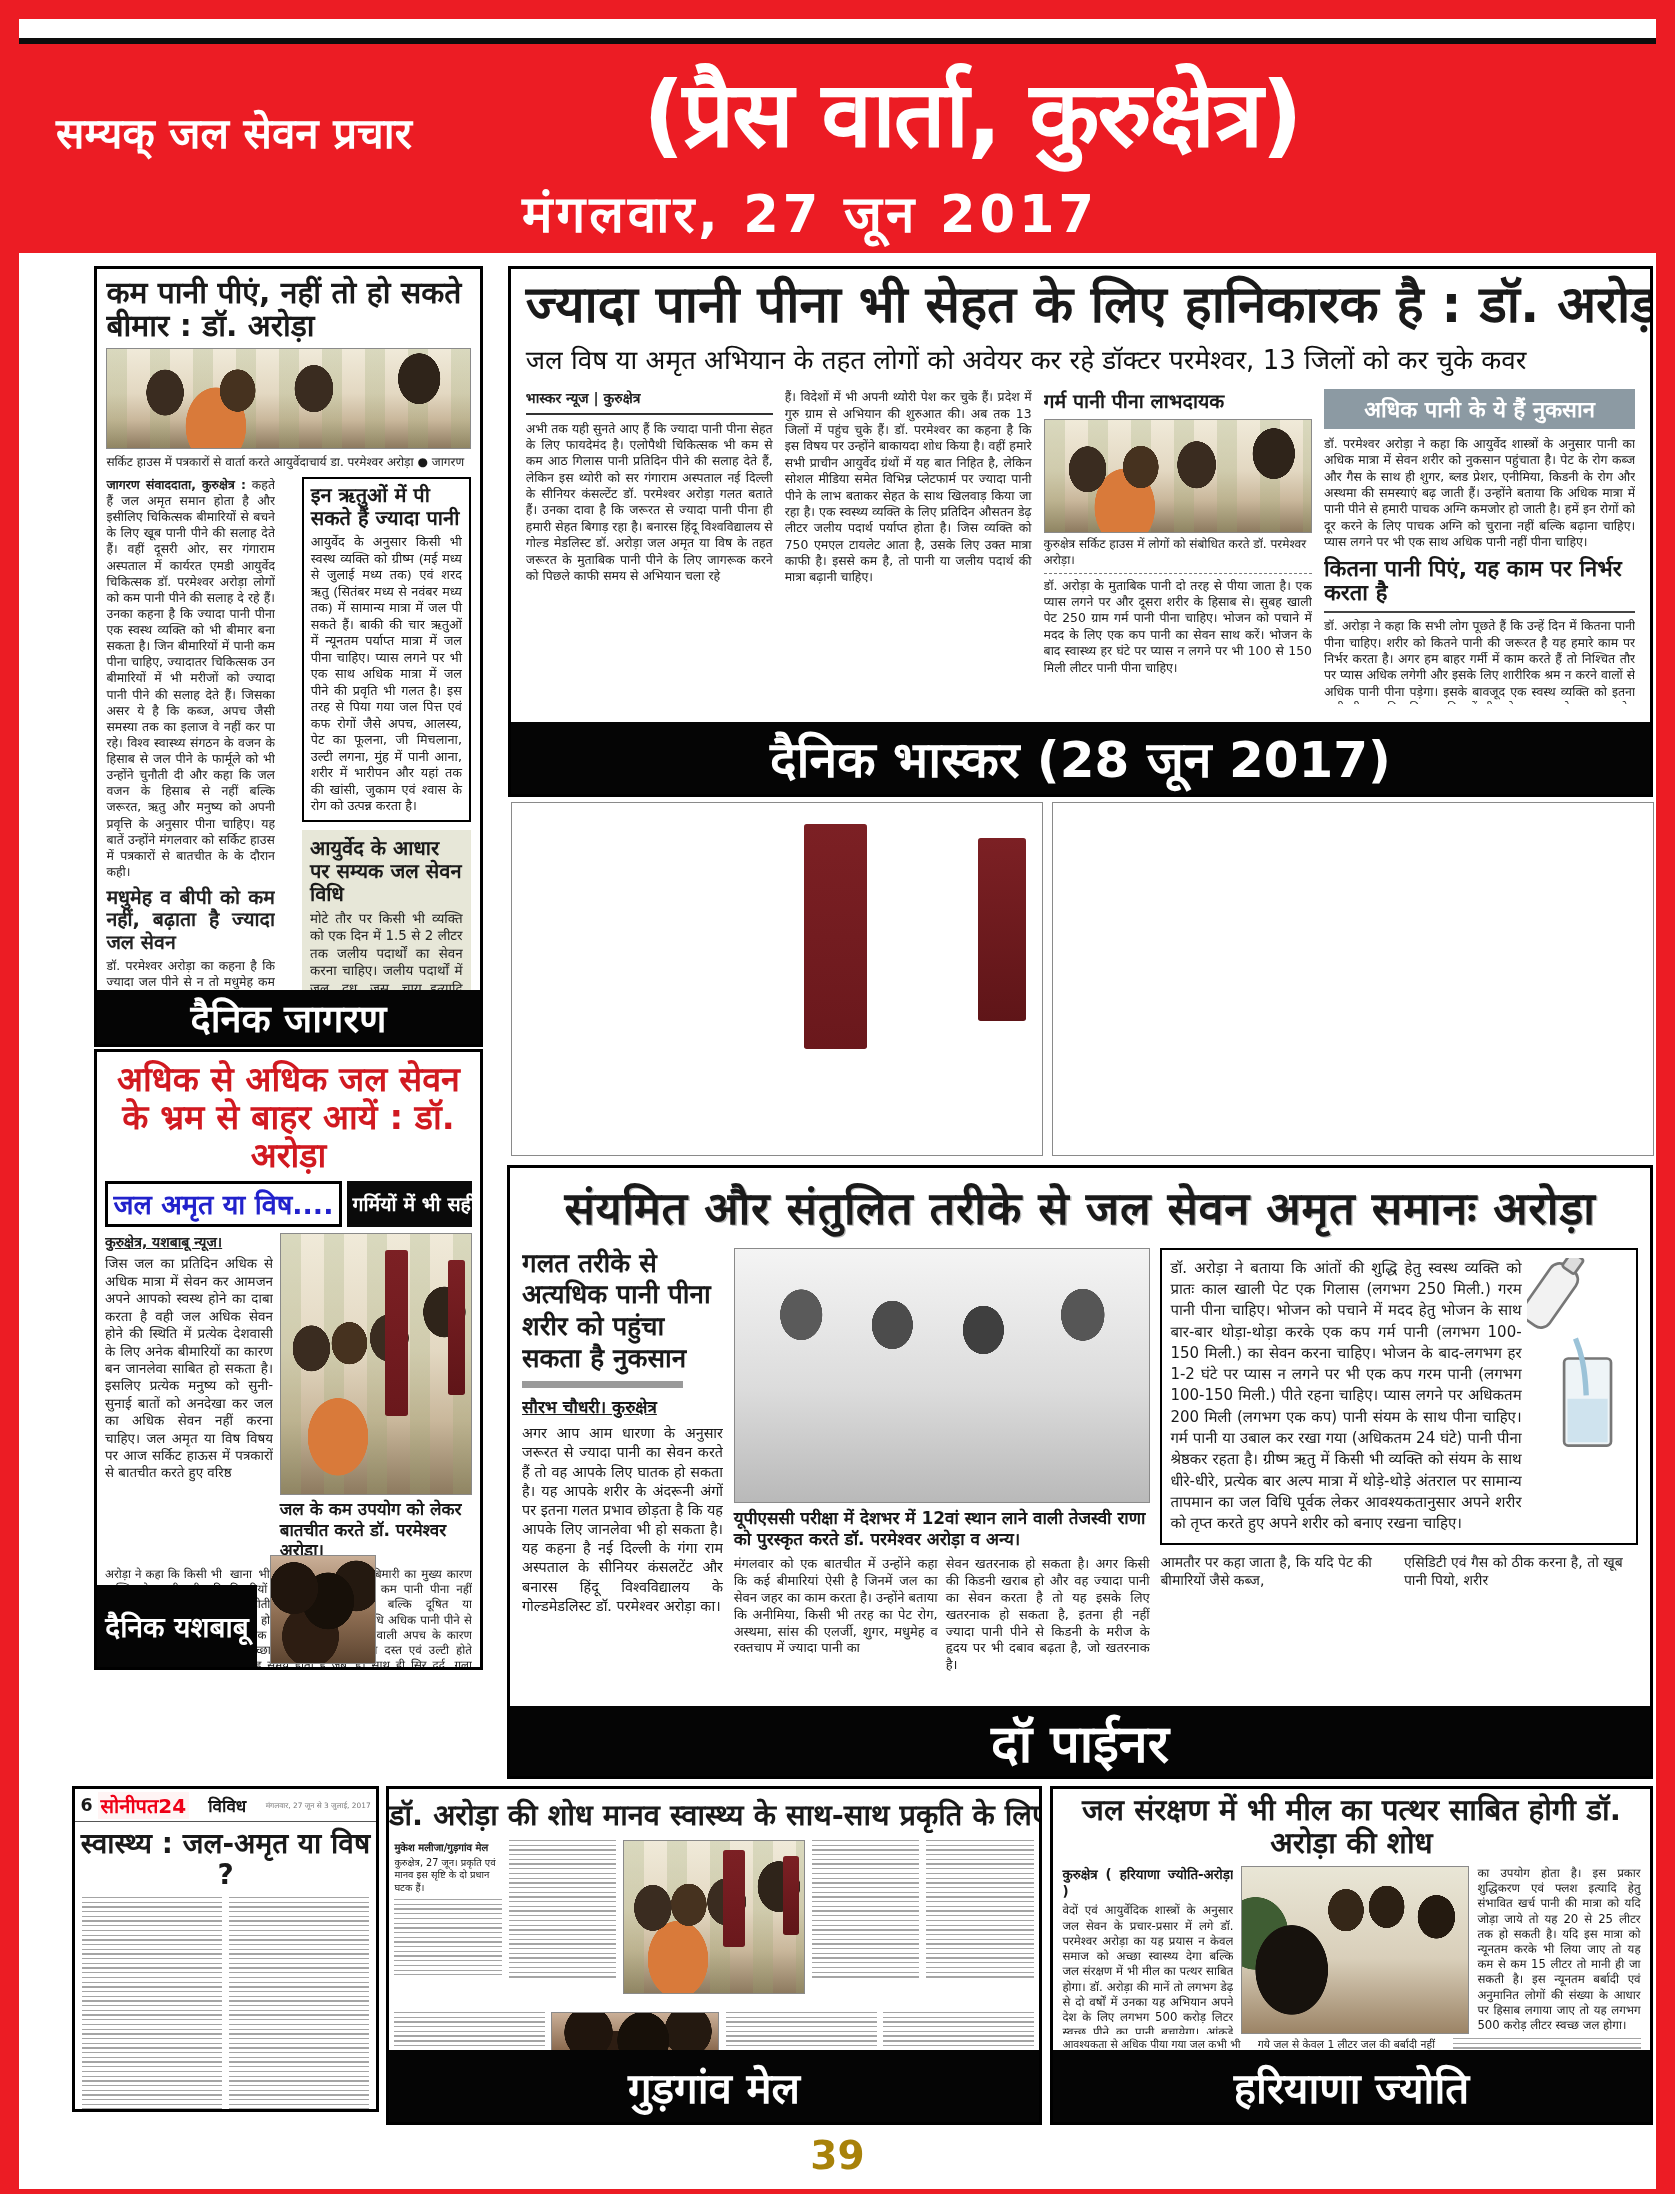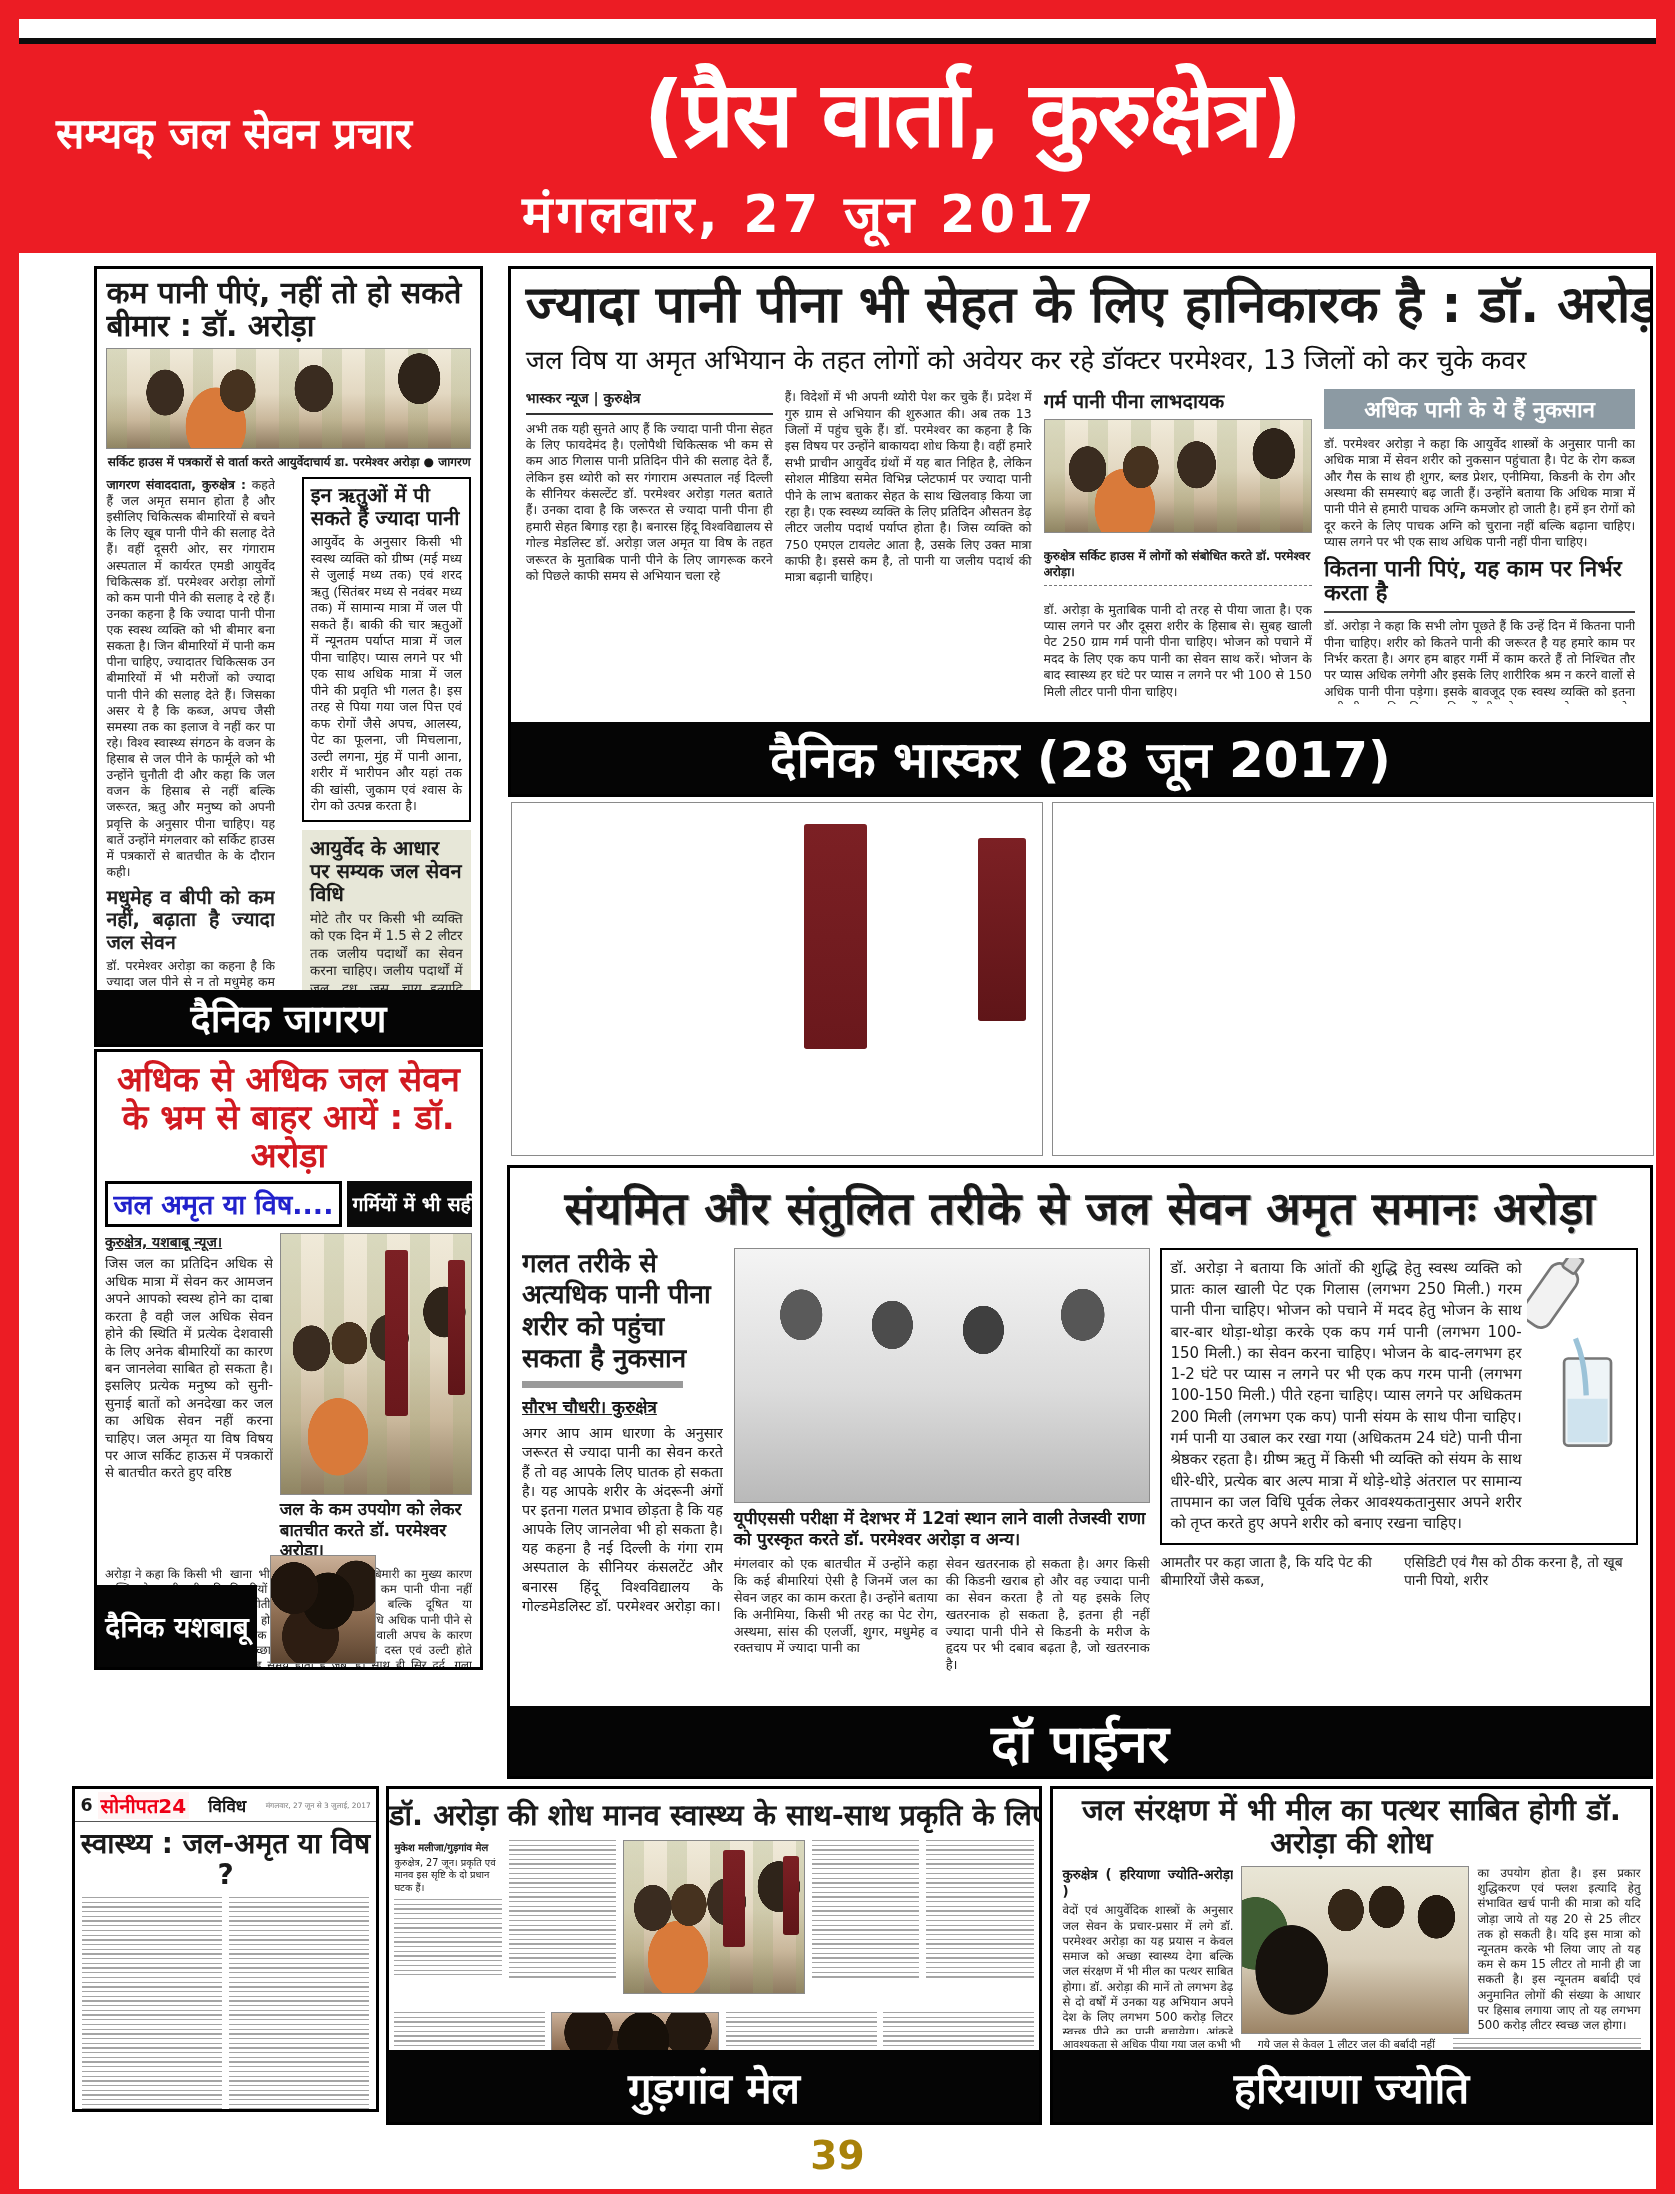--- a/index.html
+++ b/index.html
@@ -56,40 +56,40 @@
      radial-gradient(54px 60px at 6% 40%, #3f5d33 0 60%, rgba(0,0,0,0) 61%),
      linear-gradient(to bottom,#e9e6d6 0%,#d9cfba 55%,#9c8466 100%);}
   .ath-ban::after{content:"";position:absolute;left:55%;top:6%;width:12%;height:64%;
      background:linear-gradient(#7c2024,#6a181c);border-radius:2.7px;}
   .ath-ban::before{content:"";position:absolute;right:3%;top:10%;width:9%;height:52%;
      background:linear-gradient(#7c2024,#5f1518);border-radius:2.7px;z-index:1;}
   
   #jagran{left:94px;top:266px;width:389px;height:781px;}
   #jagran .inner{padding:6.7px 9.4px 0 9.4px;}
   #jagran .hl{font-size:30px;font-weight:bold;line-height:1.12;}
-  #jagran .cap{font-size:12px;font-weight:bold;margin:4px 0 6.7px 0;text-align:right;}
+  #jagran .cap{font-size:12px;font-weight:normal;margin:4px 0 6.7px 0;}
   #jagran .cols{display:flex;gap:27px;height:563px;overflow:hidden;}
   #jagran .c{width:50%;font-size:12.4px;line-height:1.3;overflow:hidden;}
   #jagran .lead{font-weight:bold;}
   #jagran .sub2{font-size:19.5px;font-weight:bold;line-height:1.15;margin:6.7px 0 4px;}
   .sidebox{border:2.7px solid #000;padding:5.4px 6.7px;margin-bottom:8px;}
   .sidebox .bt{font-size:20px;font-weight:bold;line-height:1.15;margin-bottom:4px;}
   .graybox{background:#e7e7d8;padding:6.7px 8px;margin-bottom:6.7px;}
   .graybox .bt{font-size:20px;font-weight:bold;line-height:1.15;margin-bottom:4px;}
   
   #bhaskar{left:508px;top:266px;width:1145px;height:531px;}
   #bhaskar .inner{padding:9.4px 14.8px 0 14.8px;}
   #bhaskar .hl{font-size:51px;font-weight:bold;line-height:1.05;white-space:nowrap;}
   #bhaskar .sub{font-size:26px;margin-top:9.4px;white-space:nowrap;color:#111;}
   #bhaskar .cols{display:flex;gap:12px;margin-top:12px;height:315px;overflow:hidden;}
   #bhaskar .byl{font-weight:bold;font-size:14px;border-bottom:2px solid #333;padding-bottom:5.4px;margin-bottom:5.4px;}
   #bhaskar .c{font-size:12.4px;line-height:1.32;overflow:hidden;}
   #bhaskar .c1{width:23%;} #bhaskar .c2{width:23%;} #bhaskar .c3{width:25%;} #bhaskar .c4{width:29%;}
   #bhaskar .c3h{font-size:19.5px;font-weight:bold;margin-bottom:4px;}
-  #bhaskar .c3cap{font-size:12px;font-weight:bold;margin:16px 0;border-bottom:1.3px dashed #777;padding-bottom:4px;}
+  #bhaskar .c3cap{font-size:12px;font-weight:normal;margin:4px 0;border-bottom:1.3px dashed #777;padding-bottom:4px;}
   #bhaskar .graybar{background:#8c9aa3;color:#fff;font-weight:bold;font-size:22px;text-align:center;padding:5.4px 2.7px;margin-bottom:6.7px;}
   #bhaskar .c4sub{font-size:22px;font-weight:bold;line-height:1.1;border-bottom:2px solid #444;padding-bottom:5.4px;margin:6.7px 0 5.4px;}
   #bhaskar .src-banner{height:72px;font-size:50px;}
   
   #photoL{position:absolute;left:511px;top:802px;width:532px;height:354px;}
   #photoR{position:absolute;left:1052px;top:802px;width:602px;height:354px;}
   
   #yashbabu{left:94px;top:1049px;width:389px;height:621px;}
   #yashbabu .inner{padding:8px 8px 0 8px;}
   #yashbabu .hl{color:#d11920;font-size:34px;font-weight:bold;line-height:1.12;text-align:center;}

